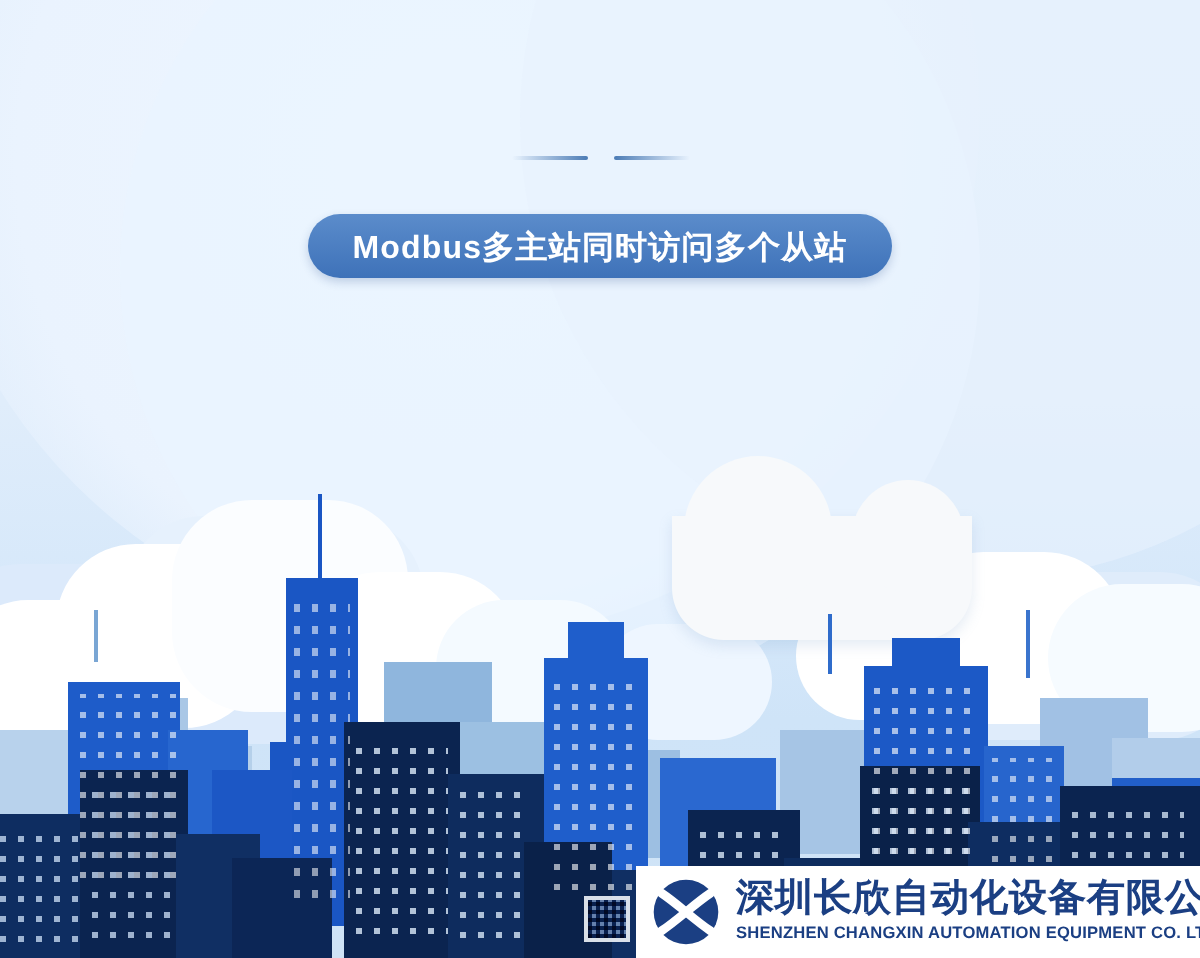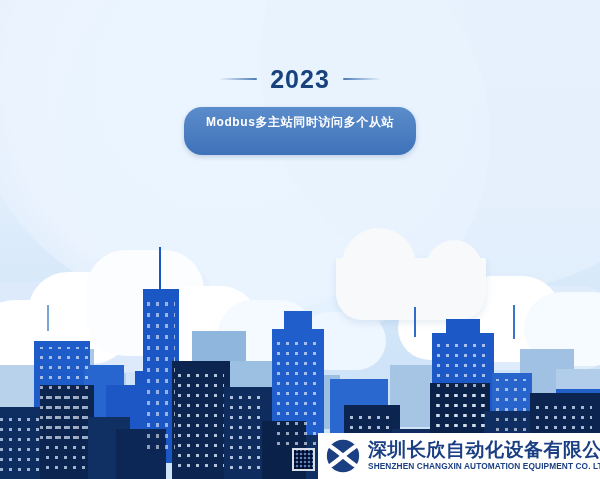--- a/index.html
+++ b/index.html
@@ -70,25 +70,25 @@
   .subtitle{
     margin-top:9px;
     font-size:20px;font-weight:bold;letter-spacing:1px;
     color:#1d4482;
     line-height:1.2;
   }
 
   .badgewrap{margin-top:13px;display:flex;justify-content:center;}
   .badge{
     display:inline-block;
-    padding:7px 22px 24px;
+    padding:7px 22px 4px;
     border-radius:18px;
     background:linear-gradient(180deg,#5b8ccb 0%,#3e72b9 100%);
     color:#ffffff;
-    font-size:12px;font-weight:bold;letter-spacing:.6px;
+    font-size:16px;font-weight:bold;letter-spacing:.6px;
     box-shadow:0 2px 5px rgba(30,70,130,.22);
     white-space:nowrap;
   }
 
   
   .cloudlayer{position:absolute;left:0;right:0;top:0;bottom:0;pointer-events:none;}
 
   .bigcloud{
     position:absolute;left:336px;top:258px;
     width:150px;height:62px;
@@ -168,21 +168,20 @@
     <div class="cl" style="left:524px;top:292px;width:104px;height:74px;background:#f6fbff;"></div>
     <div class="cl" style="left:300px;top:312px;width:86px;height:58px;background:#eef6ff;"></div>
 
     <div class="bigcloud"></div>
   </div>
 
   <div class="header">
 
     <div class="yearline">
       <span class="dash"></span>
-      <span class="year">2023</span>
       <span class="dash r"></span>
     </div>
 
 
 
     <div class="badgewrap">
       <span class="badge">Modbus多主站同时访问多个从站</span>
     </div>
   </div>
 

